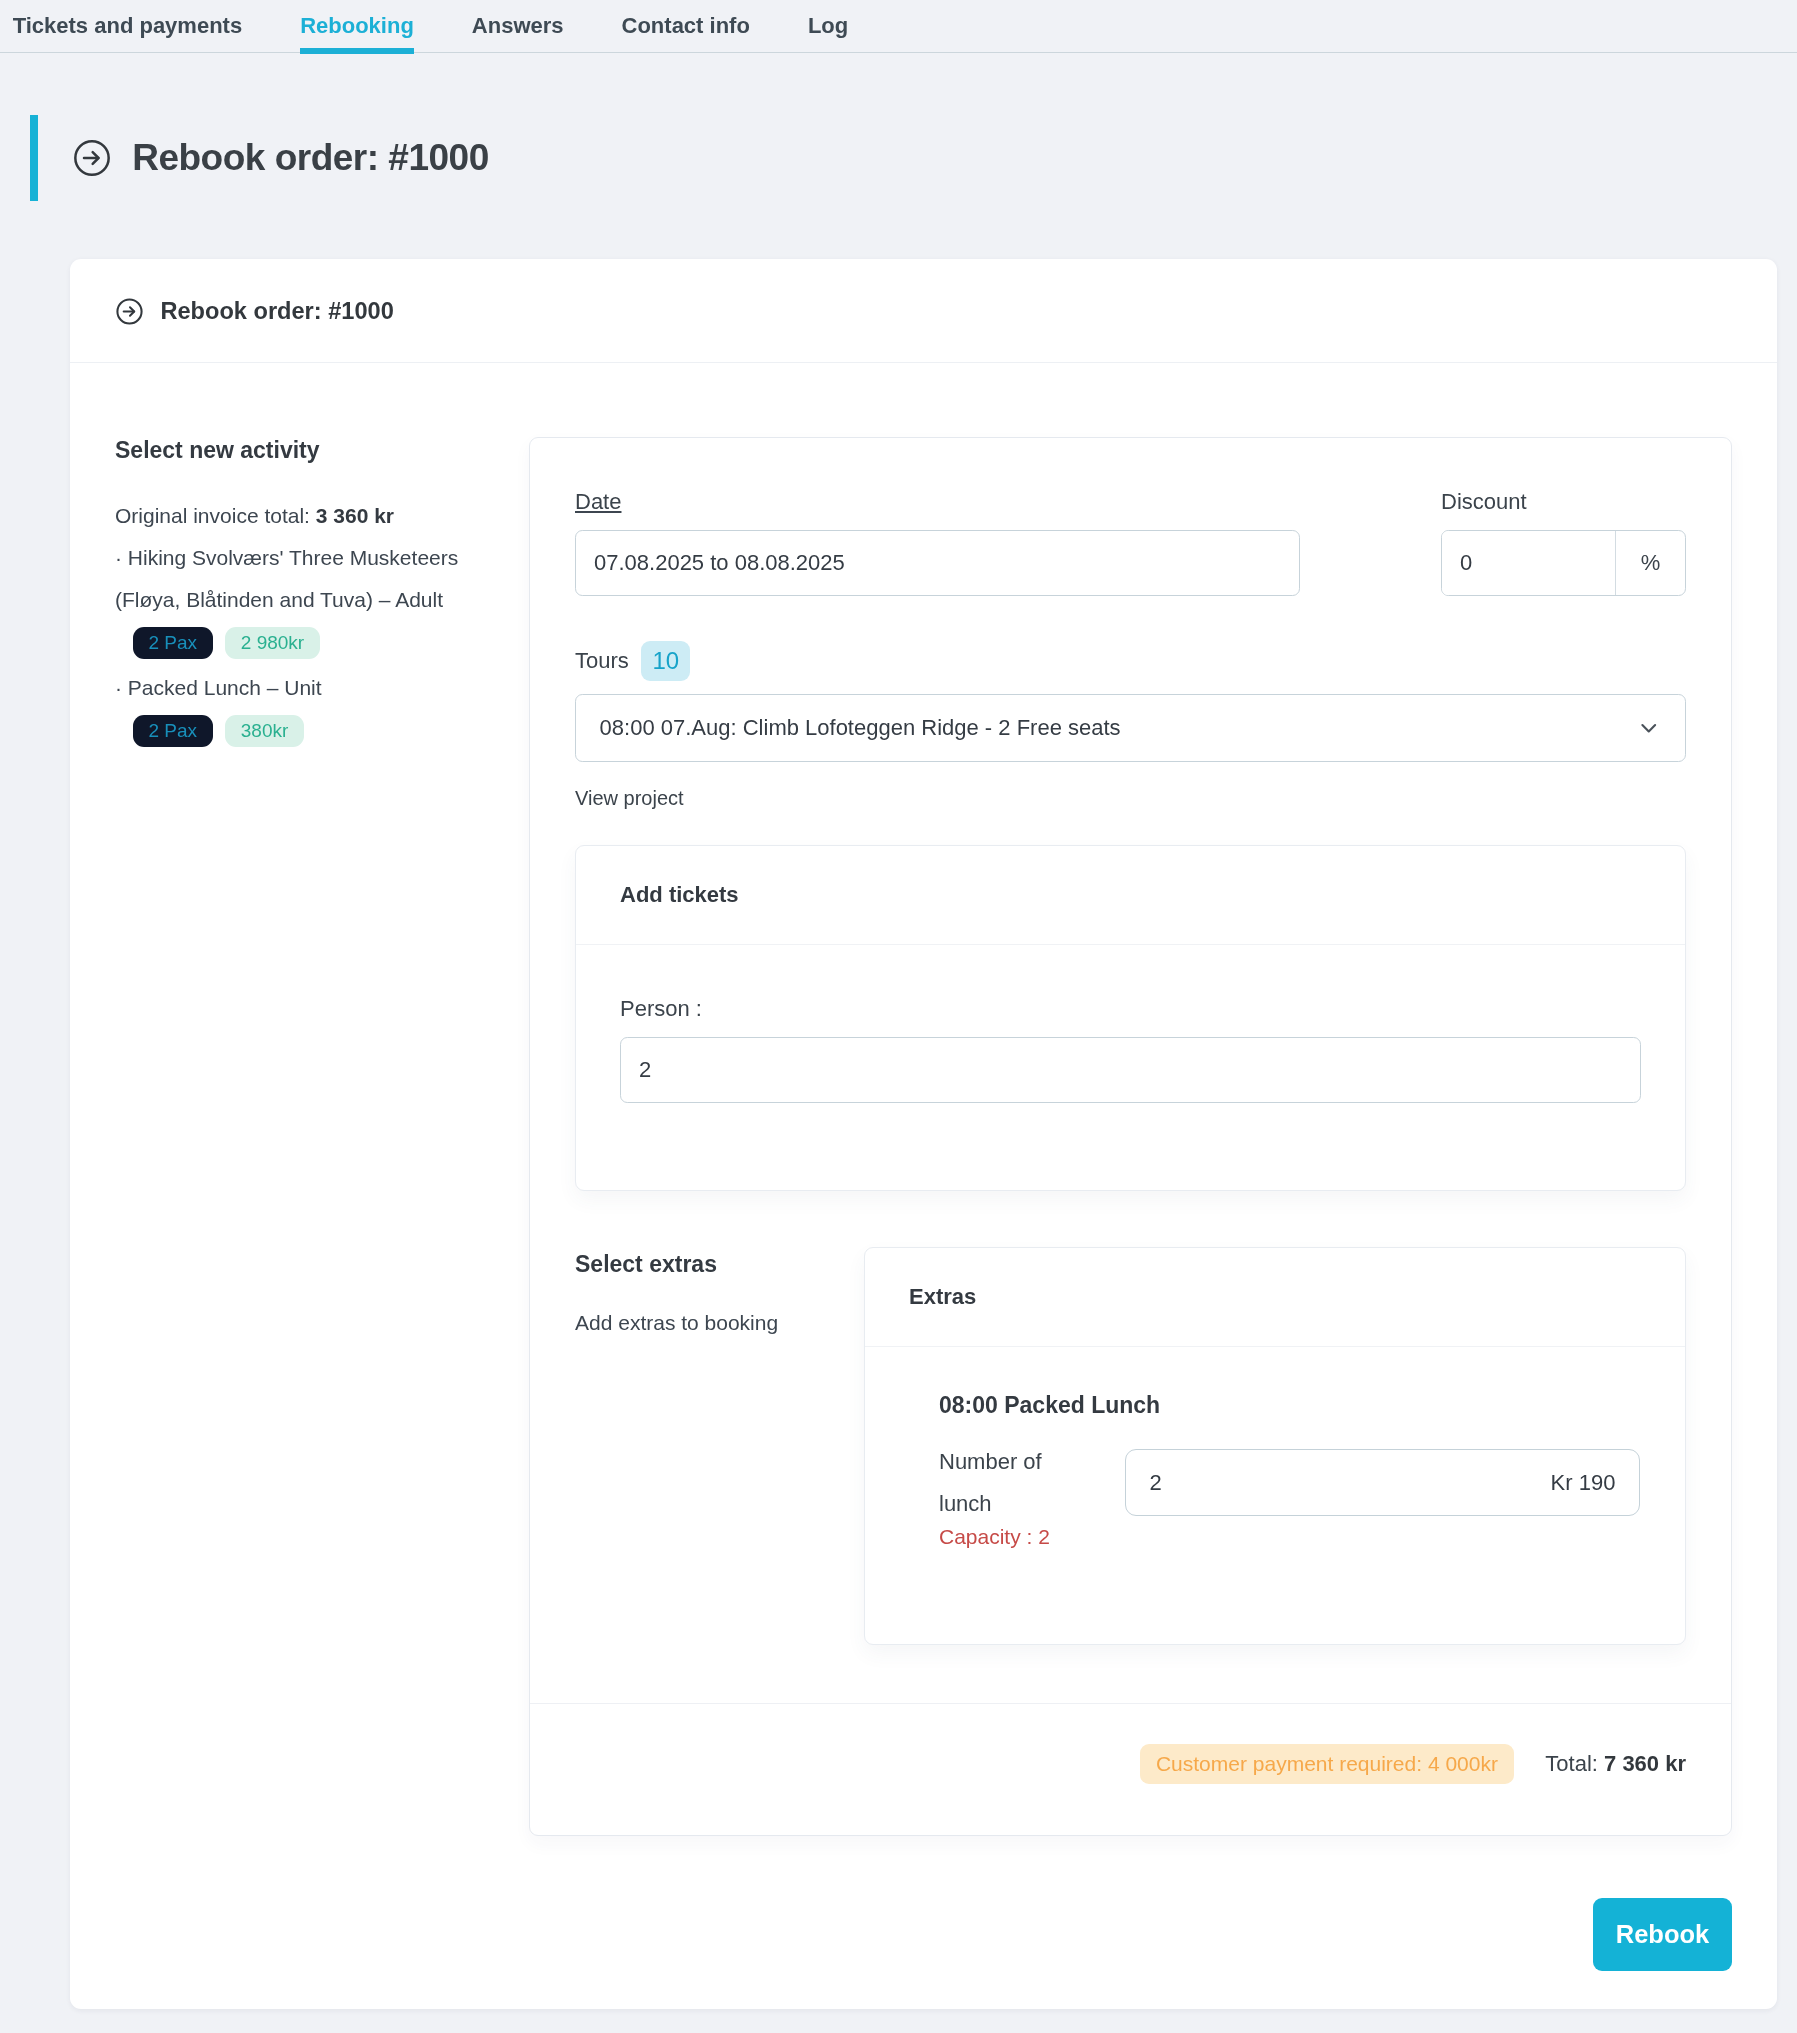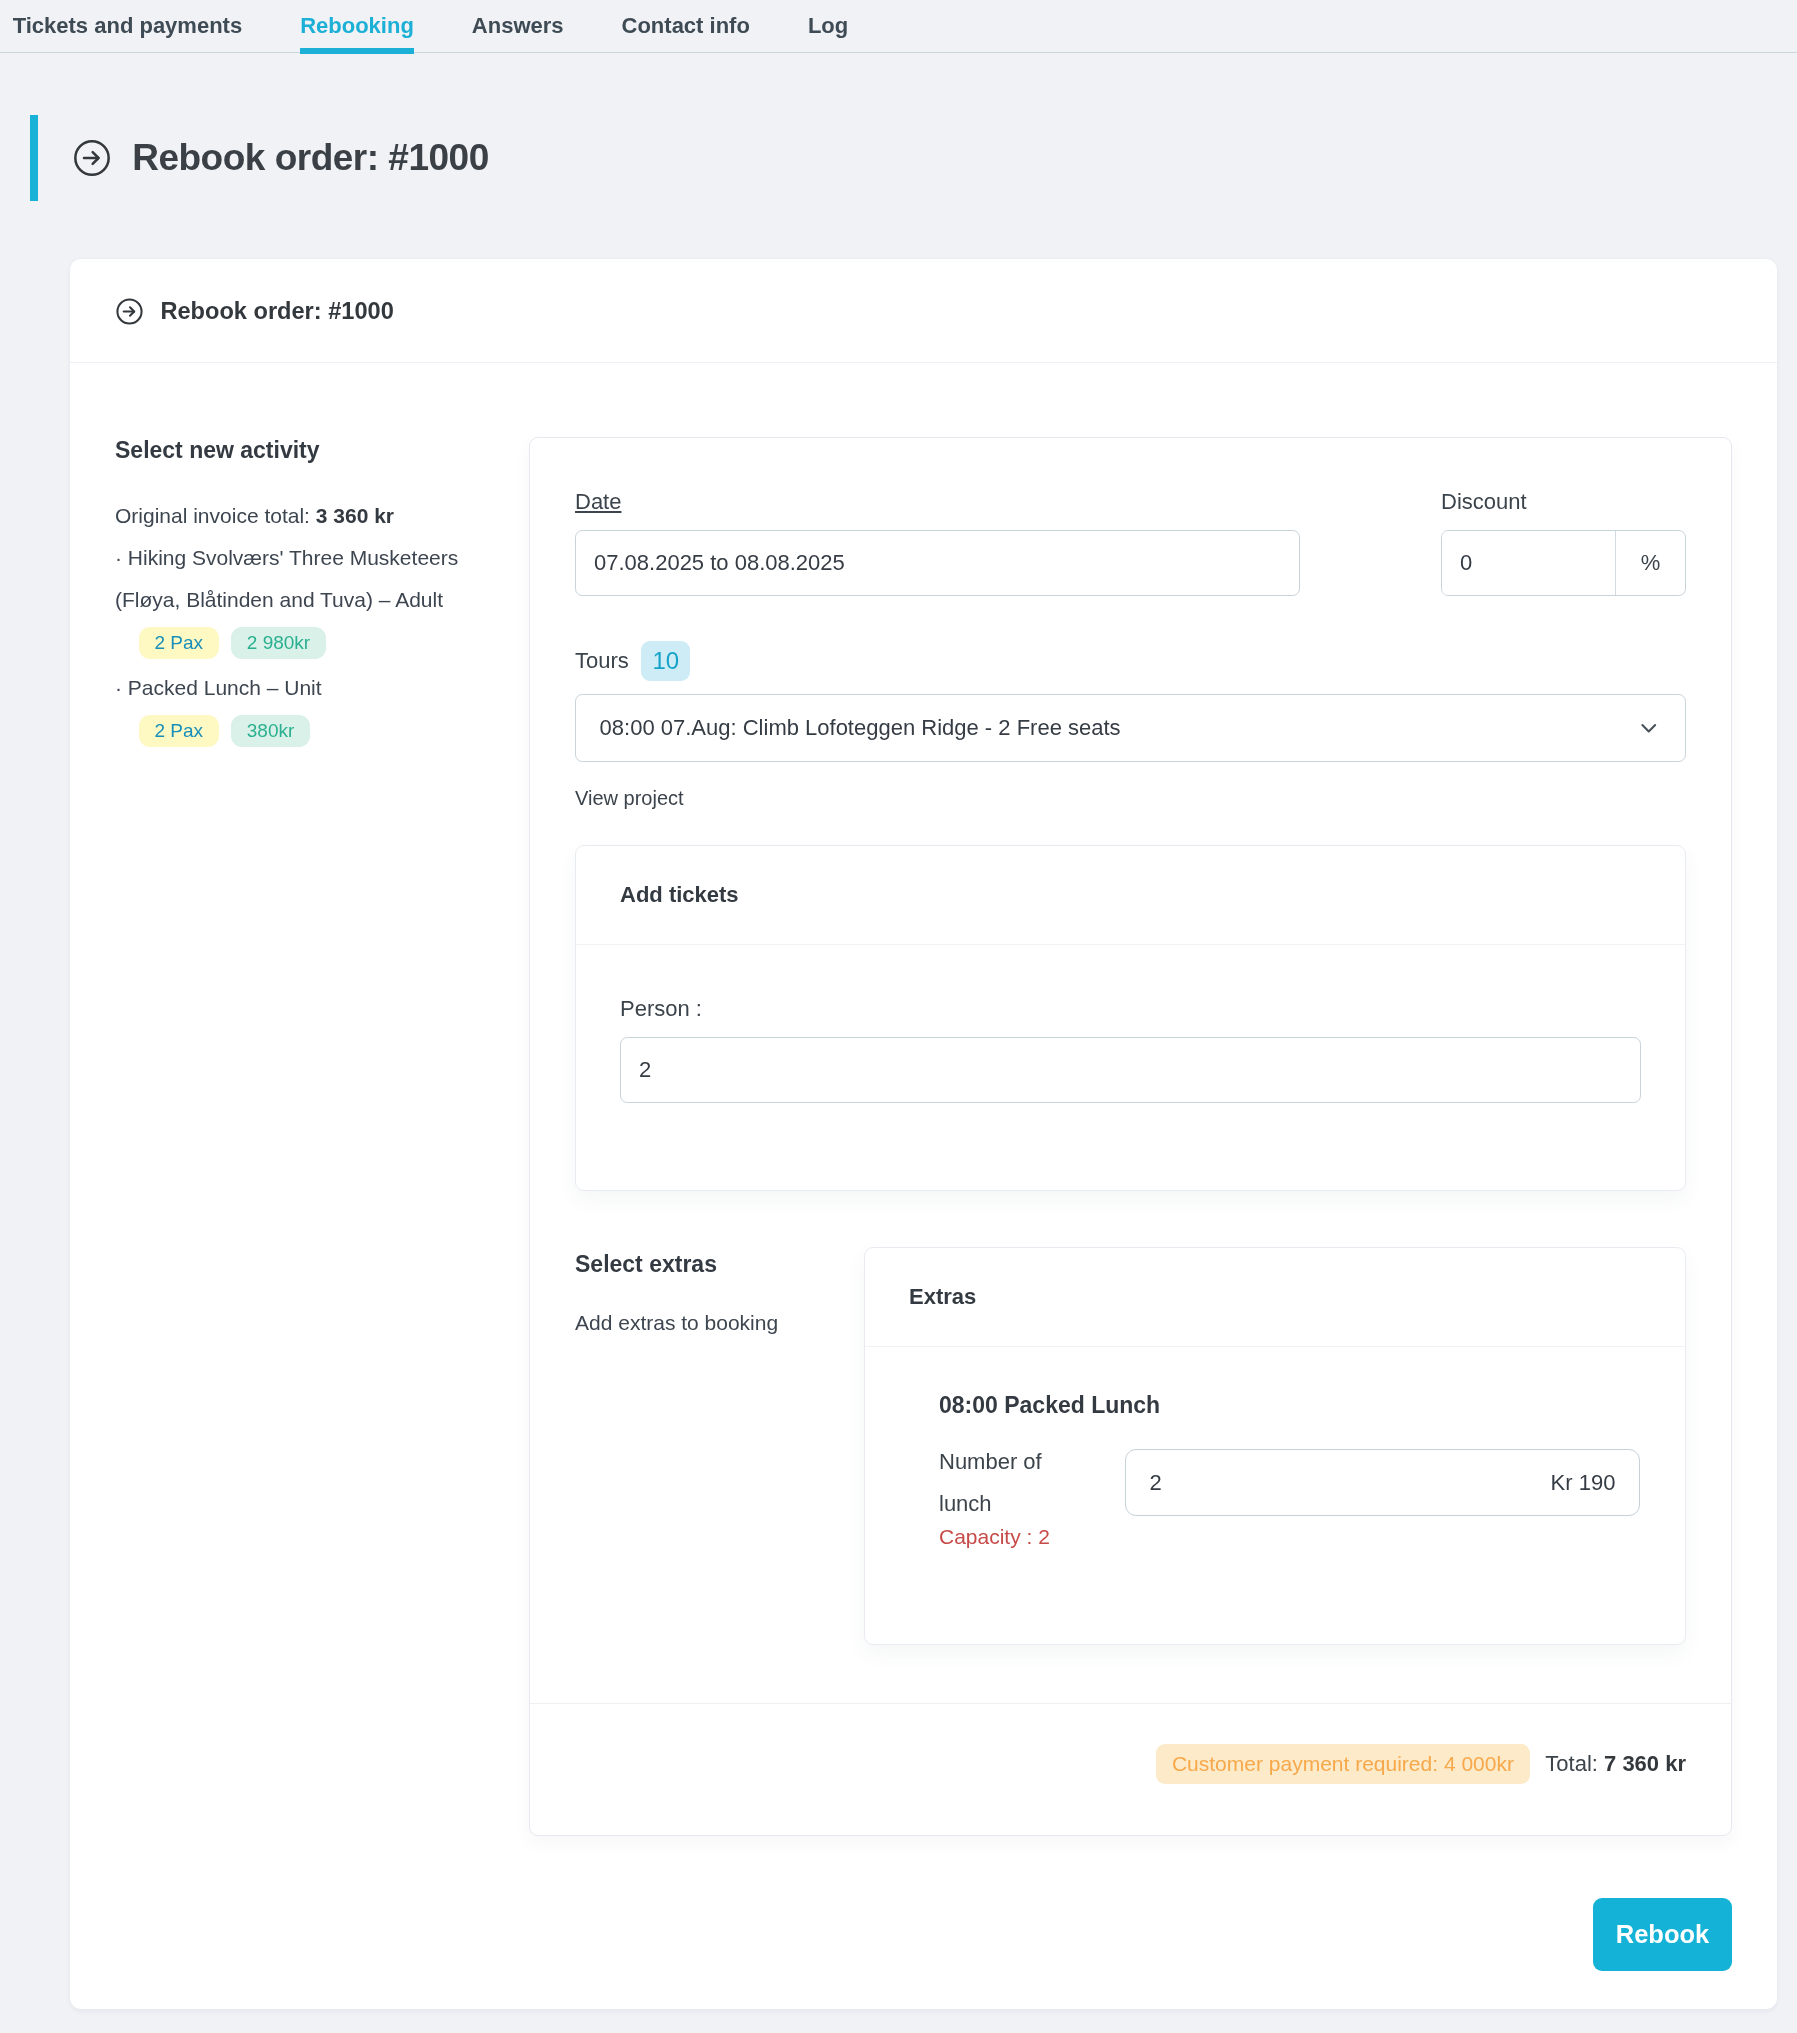--- a/index.html
+++ b/index.html
@@ -81,21 +81,21 @@
   .sidebar { width: 362px; flex: none; margin-right: 52px; }
   .sidebar h3 { font-size: 23px; font-weight: 700; color: #343a41; margin-bottom: 31px; }
   .sidebar .line { font-size: 21px; line-height: 42px; color: #3d4650; }
   .sidebar .line b { font-weight: 700; color: #343a41; }
   .badges { display: flex; gap: 12.7px; margin: 6.4px 0 7.3px 18px; }
   .badge {
     display: inline-flex; align-items: center;
     height: 32px; padding: 0 15.5px;
     border-radius: 11px; font-size: 19px; white-space: nowrap;
   }
-  .badge-cyan { background: #fef9c3; color: #188fba; margin-left: 6px; }
+  .badge-cyan { background: #0f172a; color: #188fba; }
   .badge-mint { background: #d9f1e8; color: #2ab090; }
 
   
   .main-col { flex: 1; display: flex; flex-direction: column; }
 
   .form-panel {
     border: 0.9px solid #e5e9ef;
     border-radius: 9px;
     box-shadow: 0 7.3px 18px rgba(40,60,90,0.04);
     background: #fff;
@@ -178,21 +178,21 @@
     flex: 1; min-width: 0; border: none; outline: none;
     font-size: 22px; color: #353c44; font-family: inherit;
   }
   .price-input .price { font-size: 22px; color: #353c44; white-space: nowrap; }
   .capacity { font-size: 21px; color: #c64a47; }
 
   .summary {
     border-top: 1.8px solid #eef0f4;
     margin-top: 58px;
     padding: 40px 45px 51px;
-    display: flex; justify-content: flex-end; align-items: center; gap: 15px;
+    display: flex; justify-content: flex-end; align-items: center; gap: 31px;
   }
   .pay-badge {
     background: #fdeac9; color: #f6a84a;
     font-size: 21px; padding: 8.2px 16.4px; border-radius: 9px; white-space: nowrap;
   }
   .total { font-size: 22px; color: #3b434b; white-space: nowrap; }
   .total b { font-weight: 700; color: #33383d; }
 
   .rebook-btn {
     align-self: flex-end;

